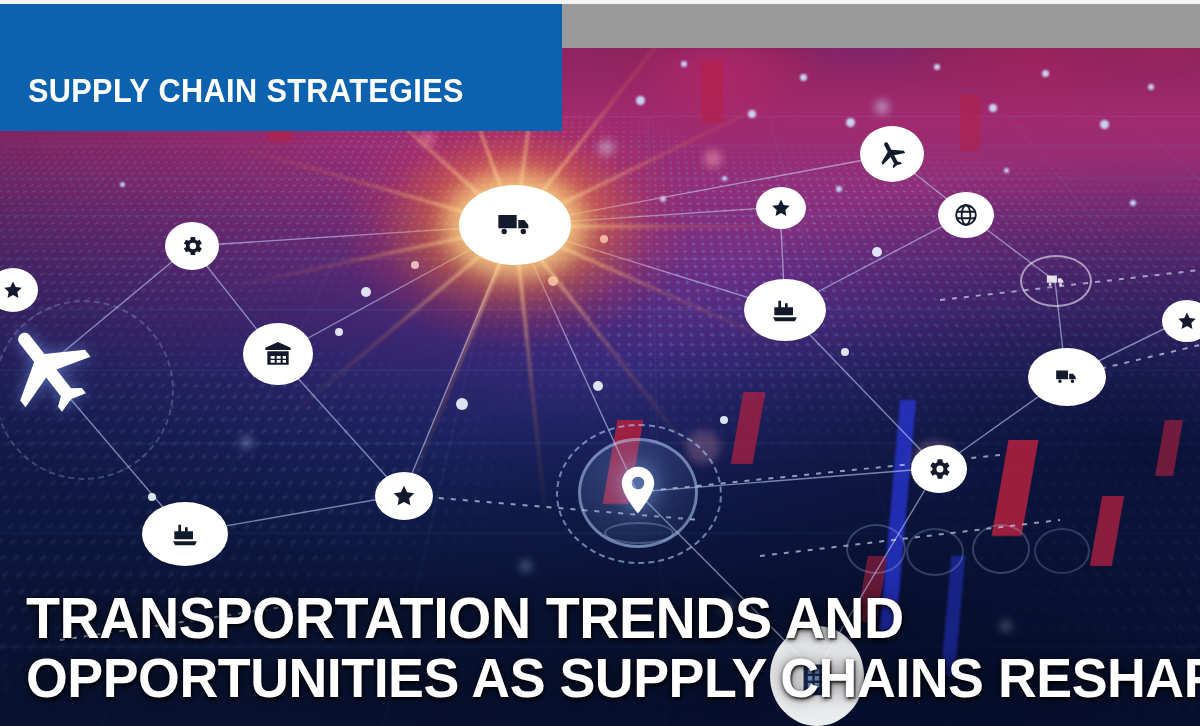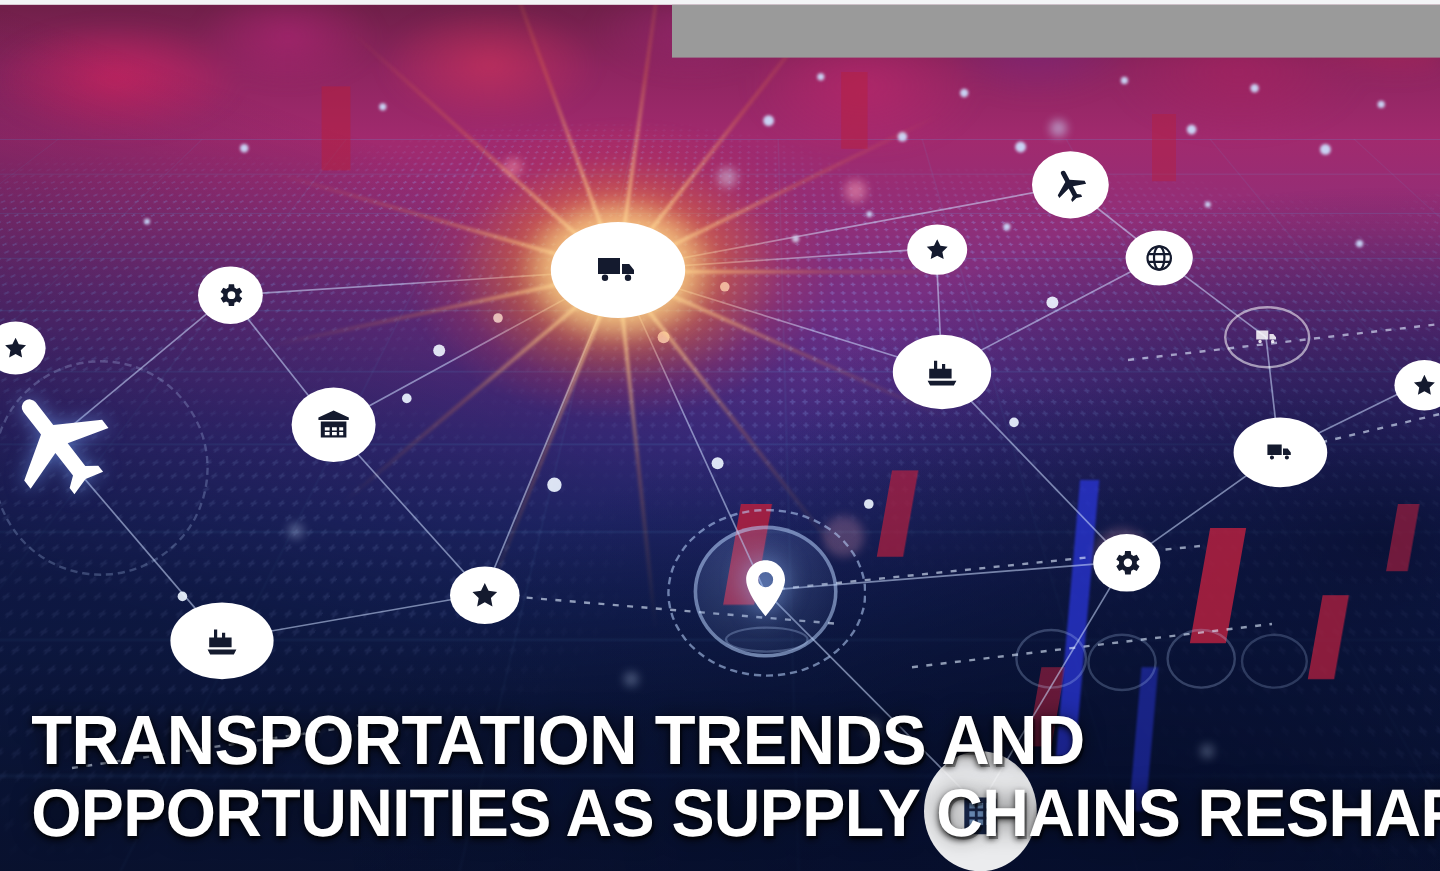--- a/index.html
+++ b/index.html
@@ -474,19 +474,22 @@
         <rect x="7.2" y="15.6" width="2.4" height="2.4"></rect>
         <rect x="10.8" y="15.6" width="2.4" height="2.4"></rect>
         <rect x="14.4" y="15.6" width="2.4" height="2.4"></rect>
       </g>
     </svg>
   </div>
 
   <div class="topline"></div>
   <div class="graybar"></div>
 
+  <div class="kicker">
+    <span>SUPPLY CHAIN STRATEGIES</span>
+  </div>
 
   <div class="headline">
     <span class="ln ln1">TRANSPORTATION TRENDS AND</span>
     <span class="ln ln2">OPPORTUNITIES AS SUPPLY CHAINS RESHAPE</span>
   </div>
 
 </div>
 
 </body></html>

